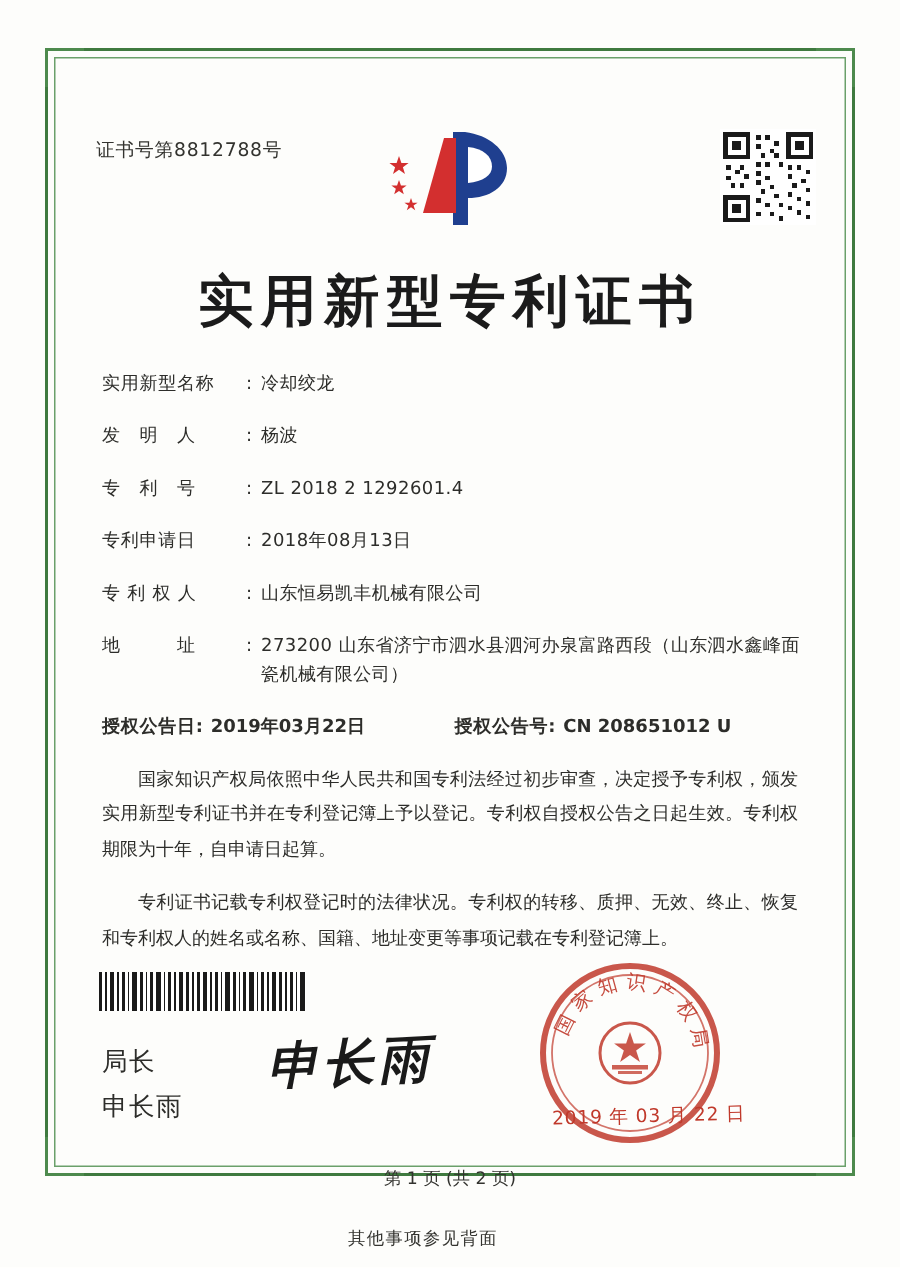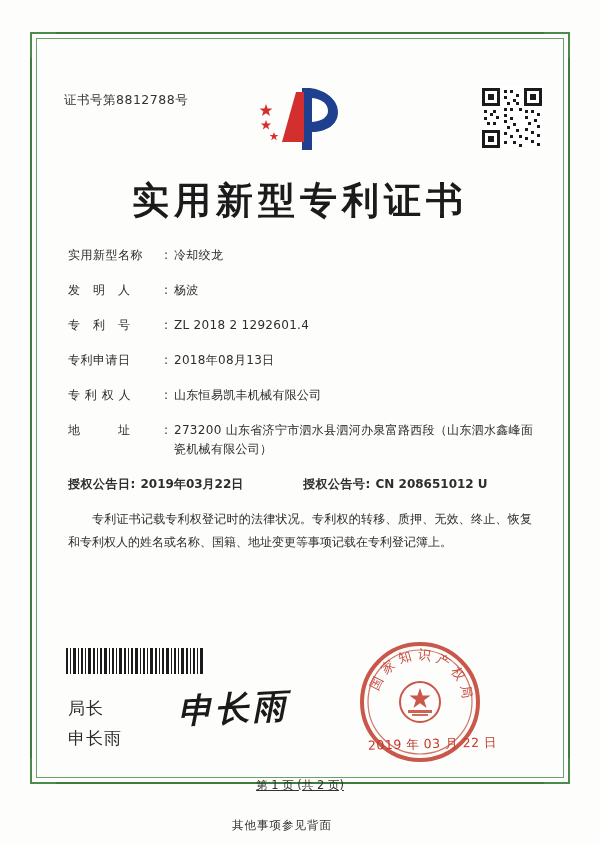--- a/index.html
+++ b/index.html
@@ -172,21 +172,20 @@
     transform: rotate(-1.5deg);
   }
   
   .page-no {
     position: absolute;
     left: 0; top: 778px;
     width: 600px;
     text-align: center;
     font-size: 11.5px;
     color: #33332f;
-    text-decoration: underline;
   }
   .footer-note {
     position: absolute;
     left: 0; top: 818px;
     width: 564px;
     text-align: center;
     font-size: 11.5px;
     color: #33332f;
     letter-spacing: 1px;
   }
@@ -332,20 +331,21 @@
           <span class="sub-label">授权公告号</span>
           <span class="field-colon">:</span>
           <span>CN 208651012 U</span>
         </div>
       </div>
     </div>
 
   </div>
 
   <div class="body-text">
+    <p>国家知识产权局依照中华人民共和国专利法经过初步审查，决定授予专利权，颁发实用新型专利证书并在专利登记簿上予以登记。专利权自授权公告之日起生效。专利权期限为十年，自申请日起算。</p>
     <p>专利证书记载专利权登记时的法律状况。专利权的转移、质押、无效、终止、恢复和专利权人的姓名或名称、国籍、地址变更等事项记载在专利登记簿上。</p>
   </div>
 
   <div class="barcode">
     <svg width="138" height="26" viewBox="0 0 138 26" shape-rendering="crispEdges">
       <rect width="138" height="26" fill="#ffffff"></rect>
       <g fill="#1a1a1a">
         <rect x="0" y="0" width="2" height="26"></rect>
           <rect x="4" y="0" width="1" height="26"></rect>
         <rect x="7" y="0" width="3" height="26"></rect>

